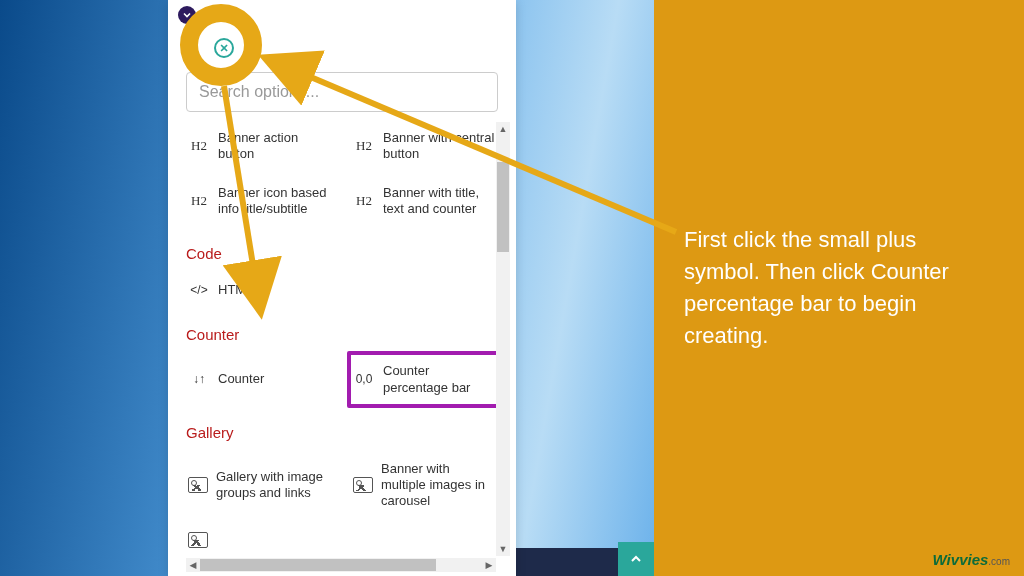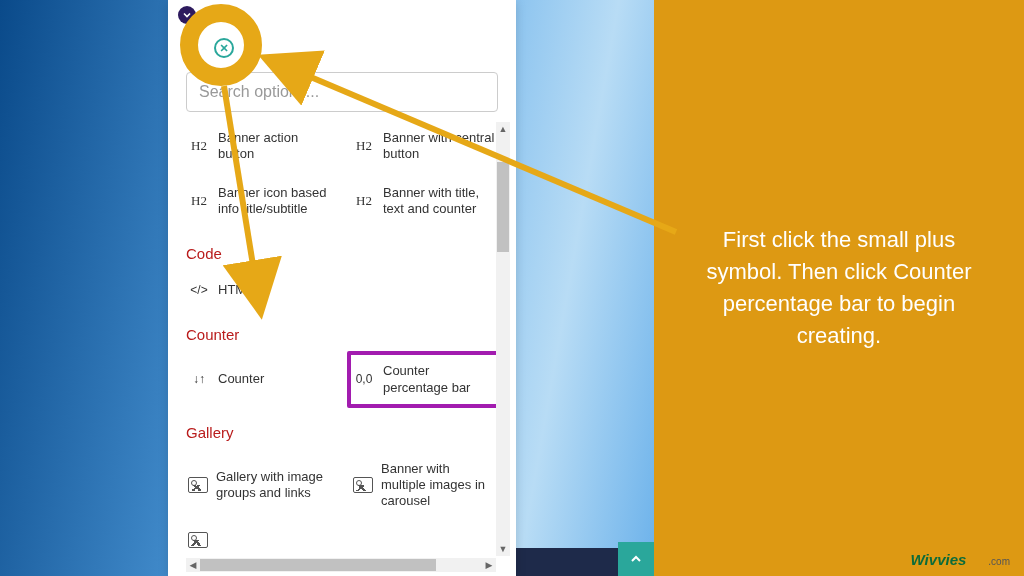--- a/index.html
+++ b/index.html
@@ -103,28 +103,28 @@
   .scrollbar-h .arr.l { left: 0; }
   .scrollbar-h .arr.r { right: 0; }
 
   .annot-circle {
     position: absolute; width: 82px; height: 82px; border-radius: 50%;
     border: 18px solid #e6a817; left: 180px; top: 4px; pointer-events: none;
   }
 
   .annot-text {
     position: absolute; left: 684px; top: 224px; width: 310px;
-    color: #fff; font-size: 22px; line-height: 1.45; font-weight: 400; text-align: center;
+    color: #fff; font-size: 22px; line-height: 1.45; font-weight: 400;
   }
 
   .watermark {
     position: absolute; right: 14px; bottom: 8px; font-size: 15px; font-style: italic; font-weight: 700;
     color: #0b6b3a;
   }
-  .watermark .dom { font-size: 10px; font-weight: 400; font-style: normal; color: #555; padding-left: 22px; }
+  .watermark .dom { font-size: 10px; font-weight: 400; font-style: normal; color: #555; }
 
   svg.arrow { position: absolute; pointer-events: none; }
 </style>
 </head>
 <body>
 
 <div class="bg-blue"></div>
 <div class="bg-orange"></div>
 <div class="bottom-bar"></div>
 <div class="bottom-teal">

